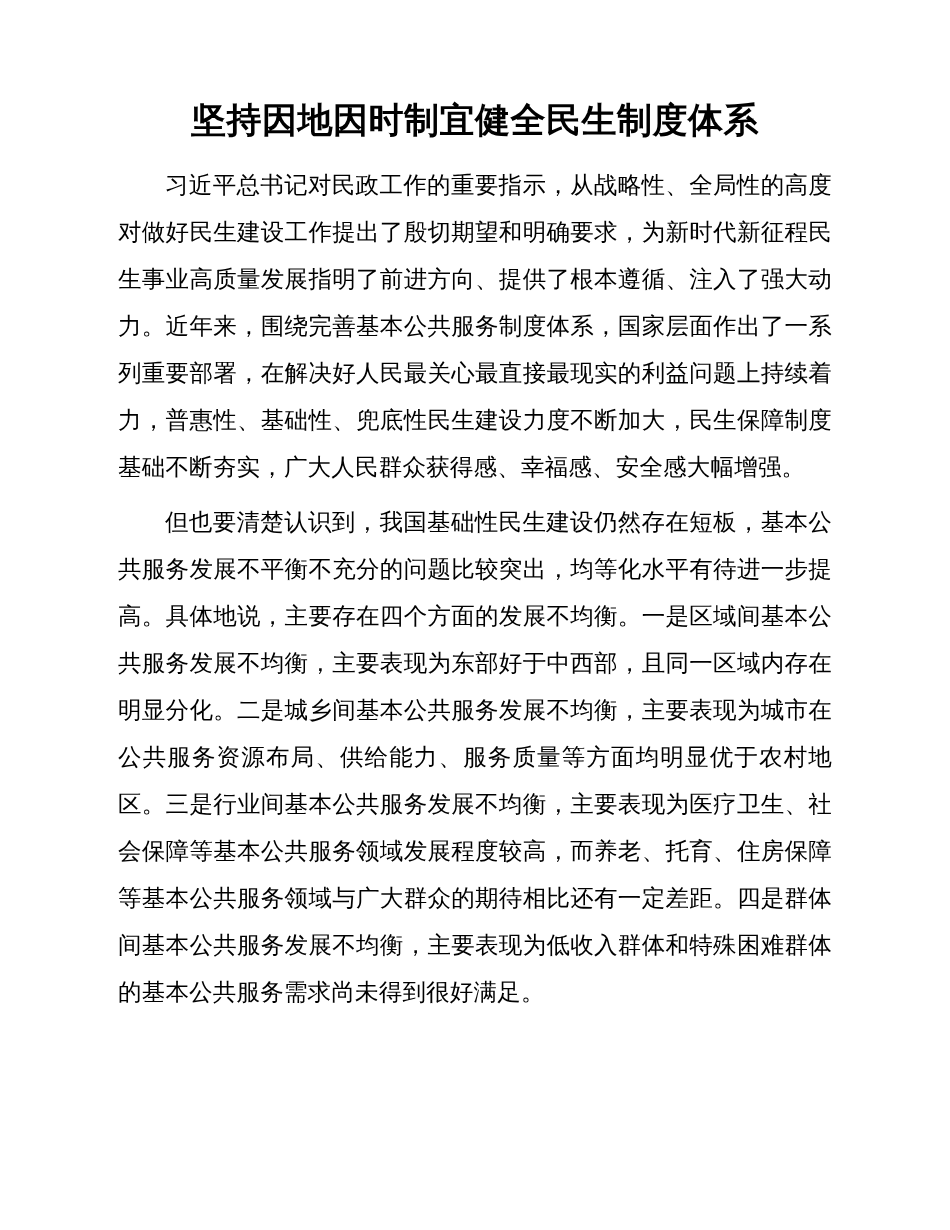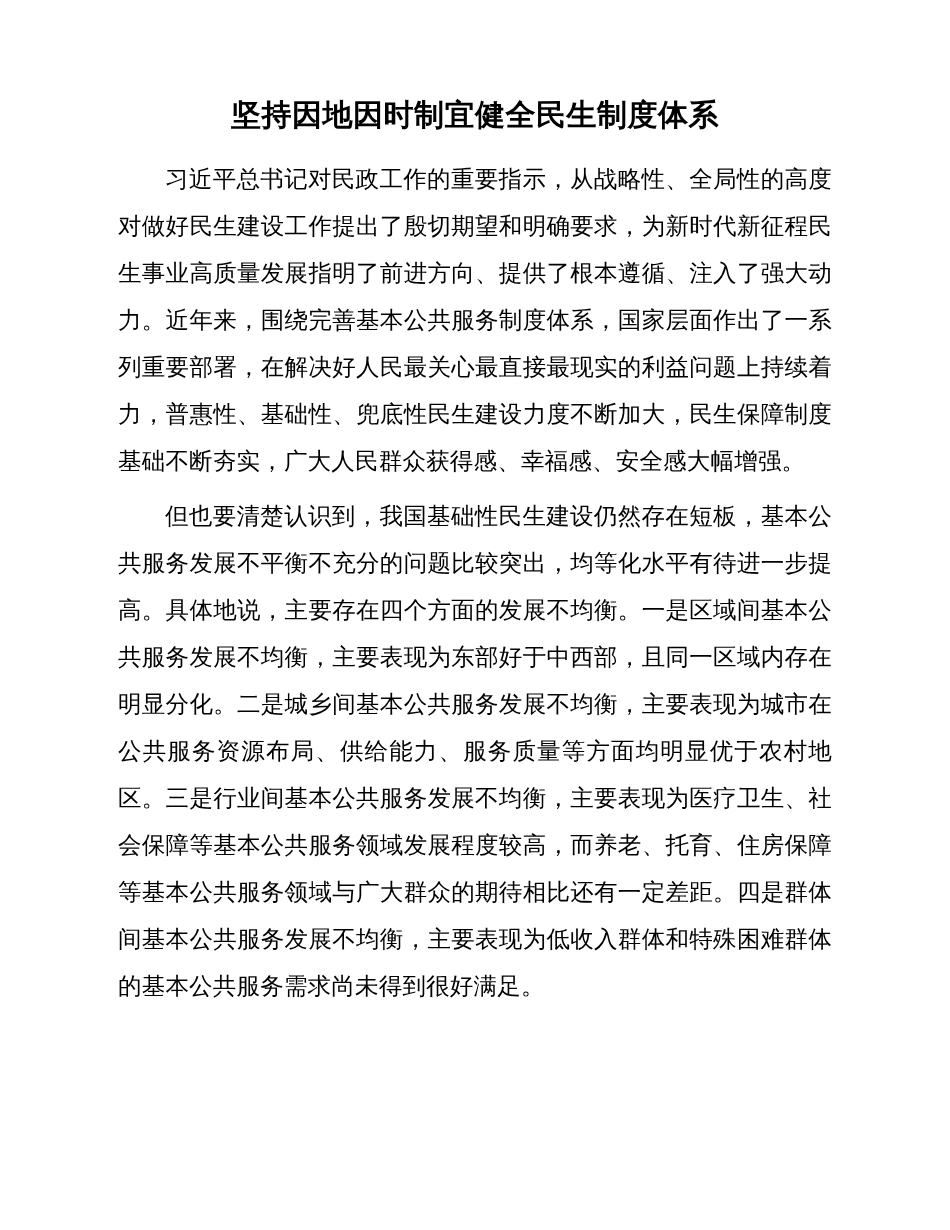--- a/index.html
+++ b/index.html
@@ -16,36 +16,36 @@
   }
   .page {
     width: 950px;
     height: 1230px;
     box-sizing: border-box;
     padding: 96px 118px 40px 118px;
     background: #ffffff;
     position: relative;
   }
   .doc-title {
-    font-size: 30px;
+    font-size: 35px;
     font-weight: bold;
     text-align: center;
     letter-spacing: 0.5px;
     line-height: 1.4;
     margin: 0 0 18px 0;
-    font-family: Liberation Mono, monospace;
+    font-family: Liberation Serif, serif;
   }
   .para {
     font-size: 23.5px;
     line-height: 47px;
     text-align: justify;
     text-justify: inter-ideograph;
     text-indent: 2em;
     margin: 0 0 8px 0;
-    font-family: Liberation Serif, serif;
+    font-family: Liberation Mono, monospace;
     letter-spacing: 0.2px;
   }
   .para:last-child {
     margin-bottom: 0;
   }
 </style>
 </head>
 <body>
 
 <div class="page">

